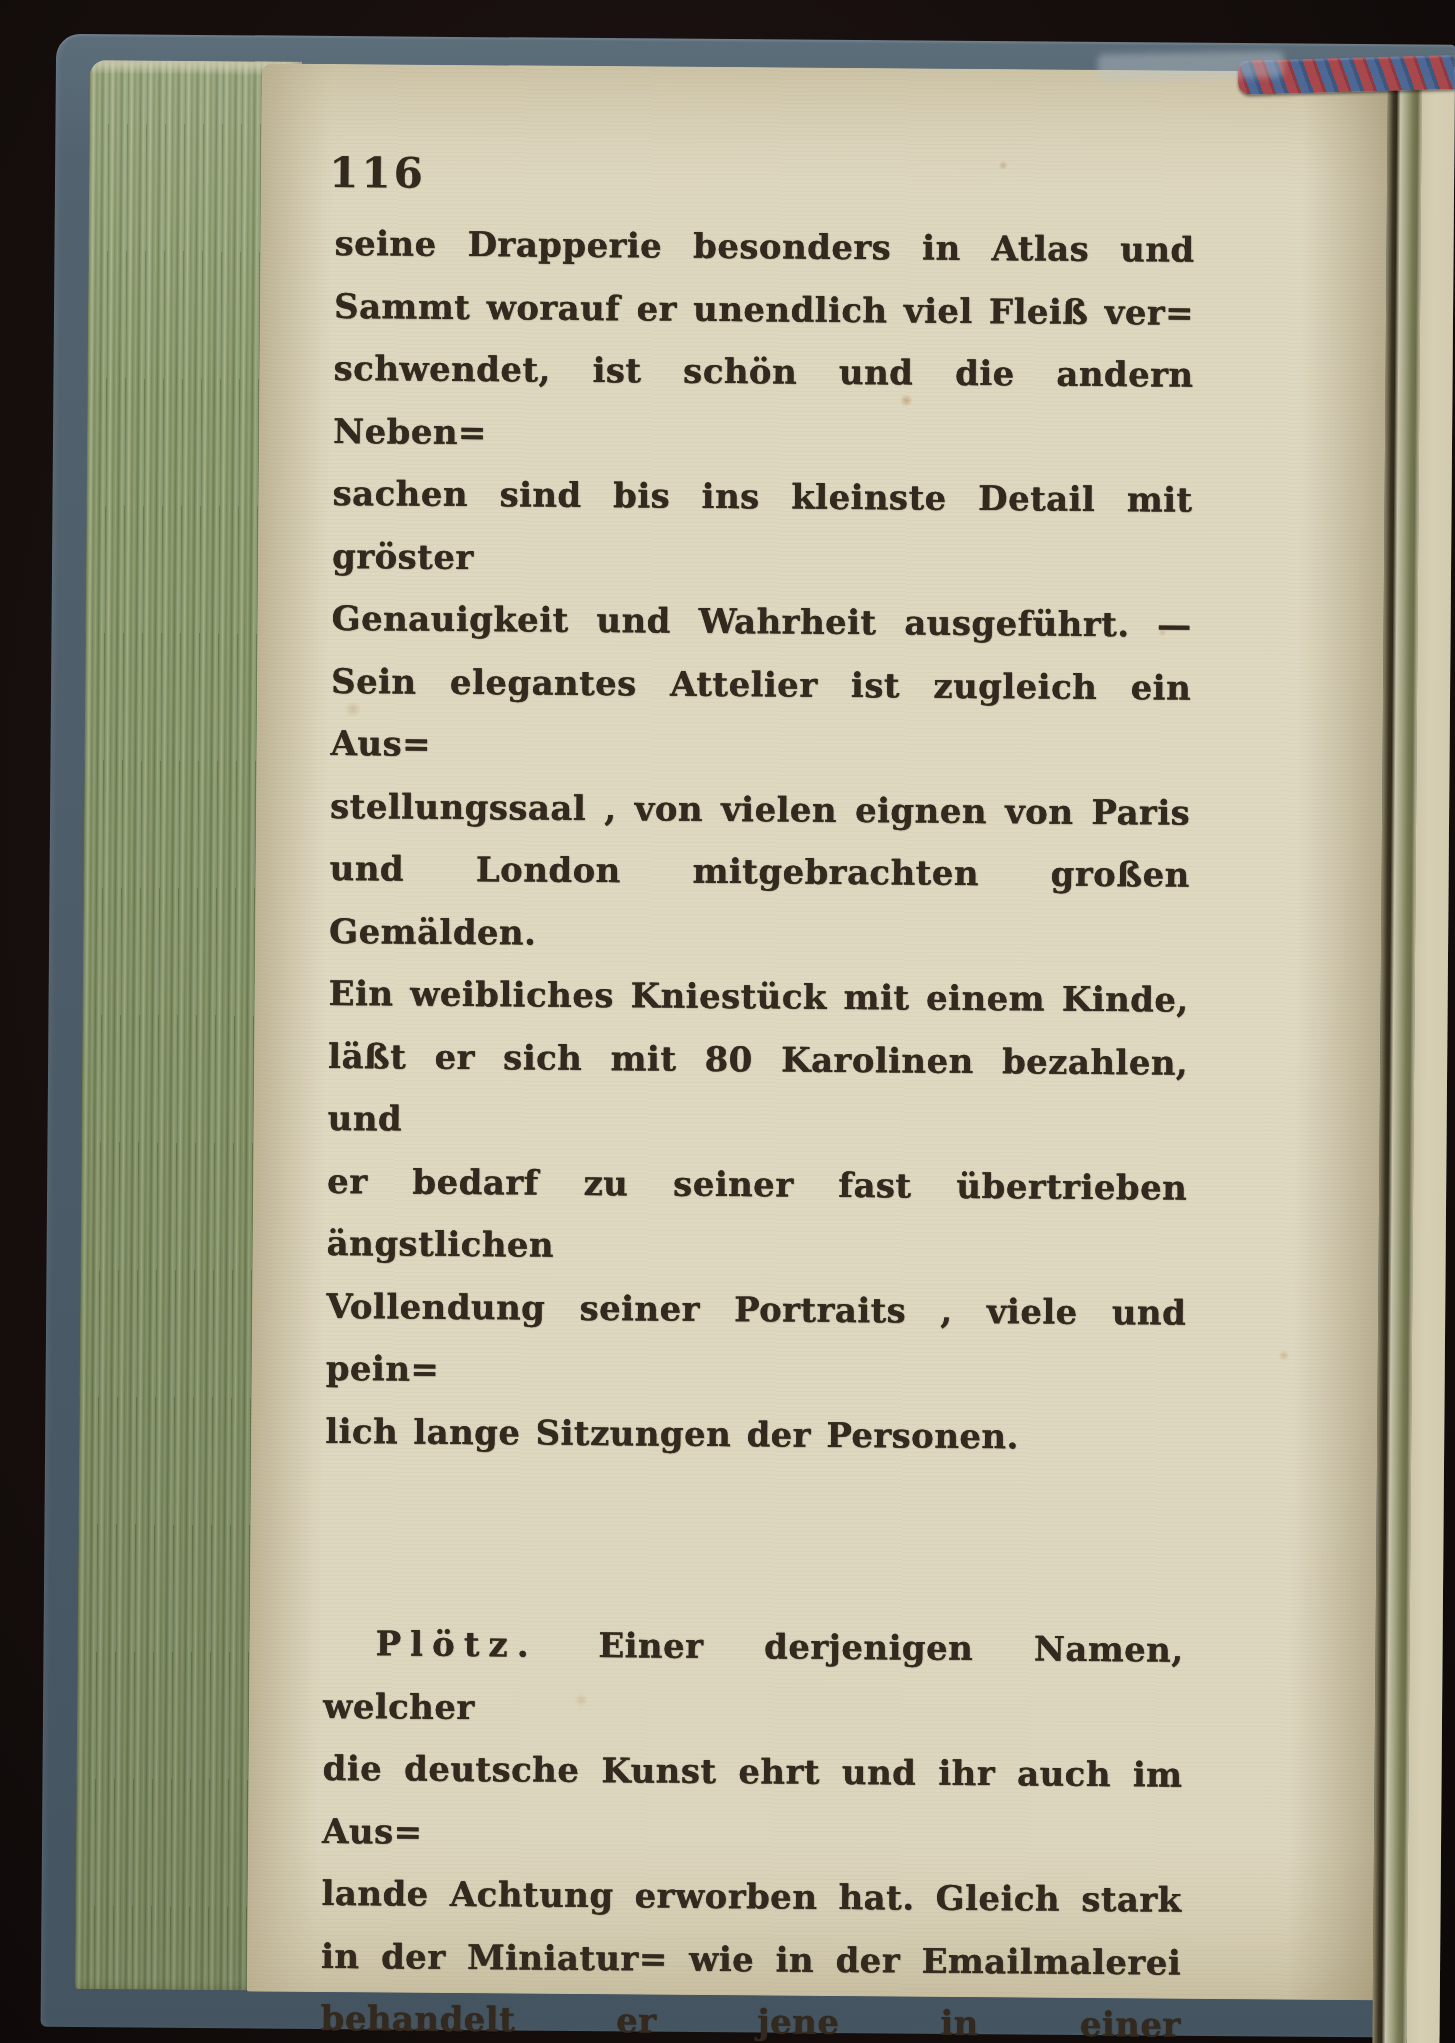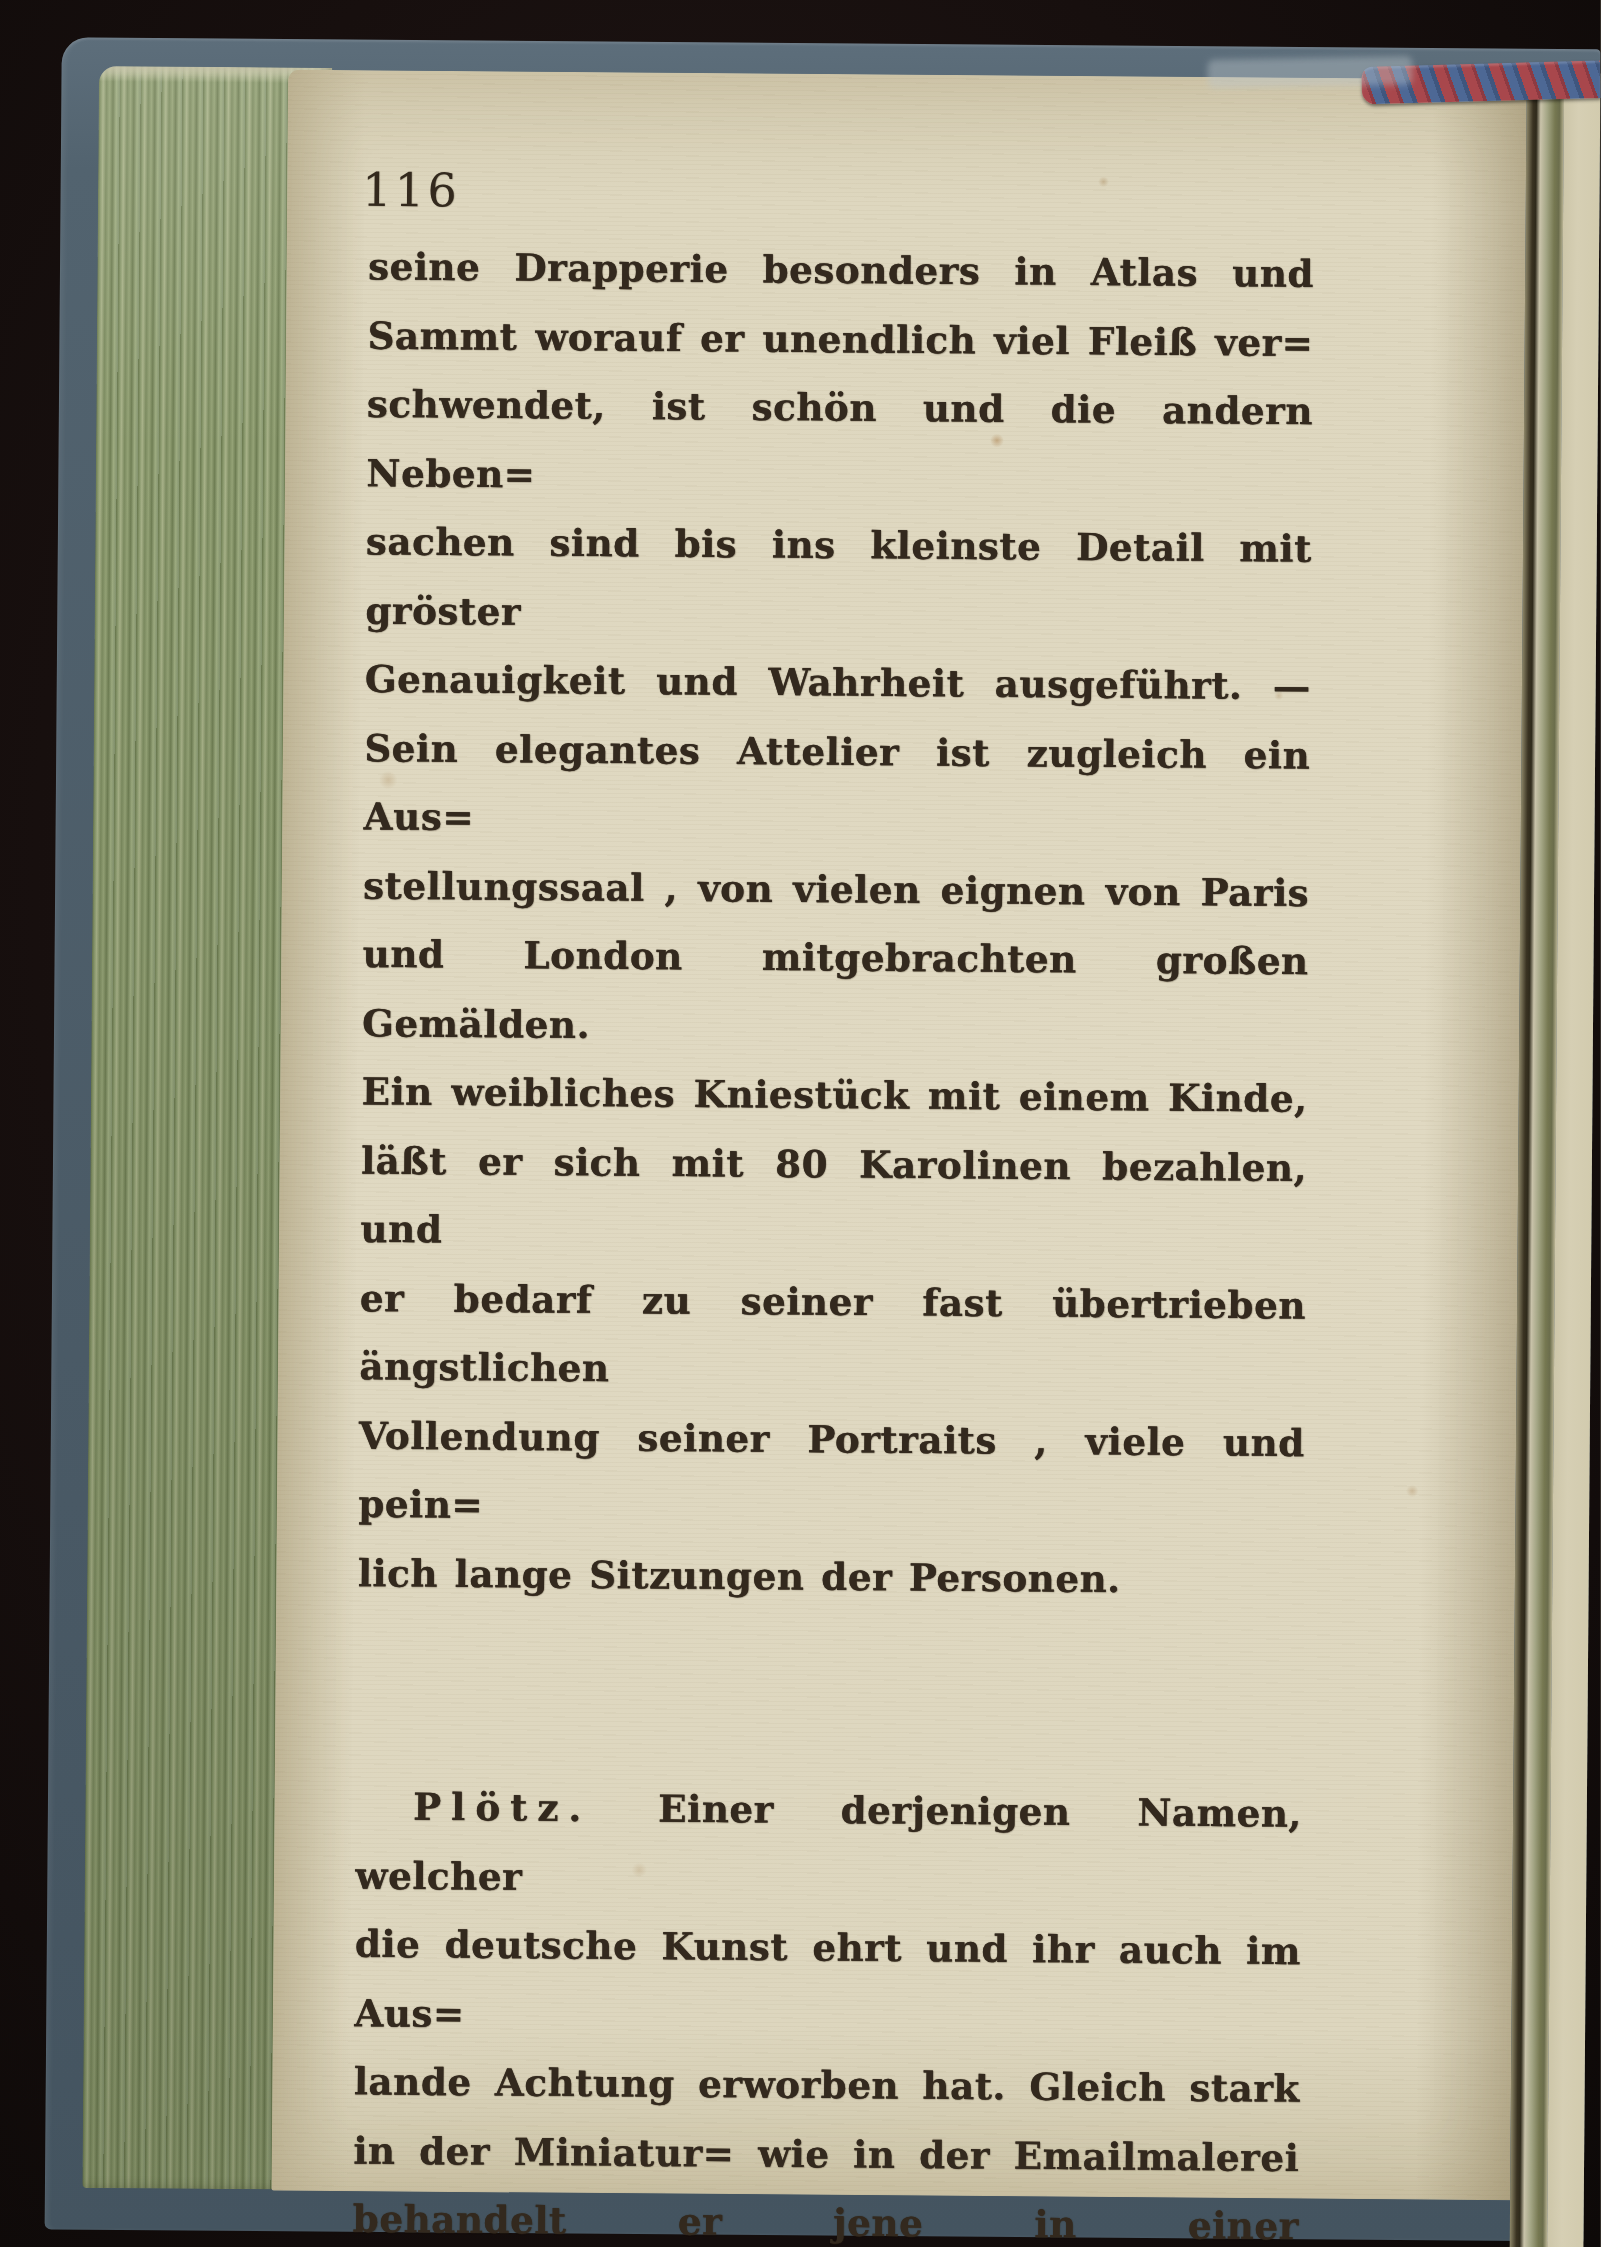--- a/index.html
+++ b/index.html
@@ -39,21 +39,21 @@
           radial-gradient(circle 10px at 332px 1634px,rgba(150,105,50,0.18), rgba(150,105,50,0) 70%),
           radial-gradient(circle 6px  at 905px 562px, rgba(140,95,40,0.22), rgba(140,95,40,0) 70%),
           repeating-linear-gradient(0deg, rgba(125,108,72,0.05) 0 1px, rgba(0,0,0,0) 1px 4px),
           linear-gradient(90deg, #c3ba9c 0px, rgba(195,186,156,0) 70px),
           linear-gradient(90deg, rgba(0,0,0,0) 1040px, rgba(110,95,55,0.30) 1126px),
           linear-gradient(180deg, #d3cbb0 0%, #ded7bf 6%, #e0d9c2 50%, #ddd6be 92%, #cec6aa 100%);
         box-shadow:inset 0 0 70px rgba(150,128,85,0.22);
         border-radius:10px 0 0 2px;}
 
   .page-number{position:absolute;left:68px;top:84px;
-        font-size:42px;font-weight:normal;color:#33291d;letter-spacing:3px;
+        font-size:42px;font-weight:bold;color:#33291d;letter-spacing:3px;
         text-shadow:0.4px 0.4px 1px rgba(45,35,22,0.45);}
 
   .text-block{position:absolute;left:74px;top:148px;width:860px;
         font-size:34px;font-weight:bold;color:#33291e;line-height:62.5px;
         letter-spacing:0.4px;word-spacing:3px;
         text-shadow:0 0 0.7px rgba(50,40,25,0.85),0.5px 0.5px 1px rgba(45,35,20,0.35);}
 
   .line{text-align:justify;text-align-last:justify;}
   .line.no-just{text-align:left;text-align-last:left;}
   .line.indent{text-indent:52px;}

